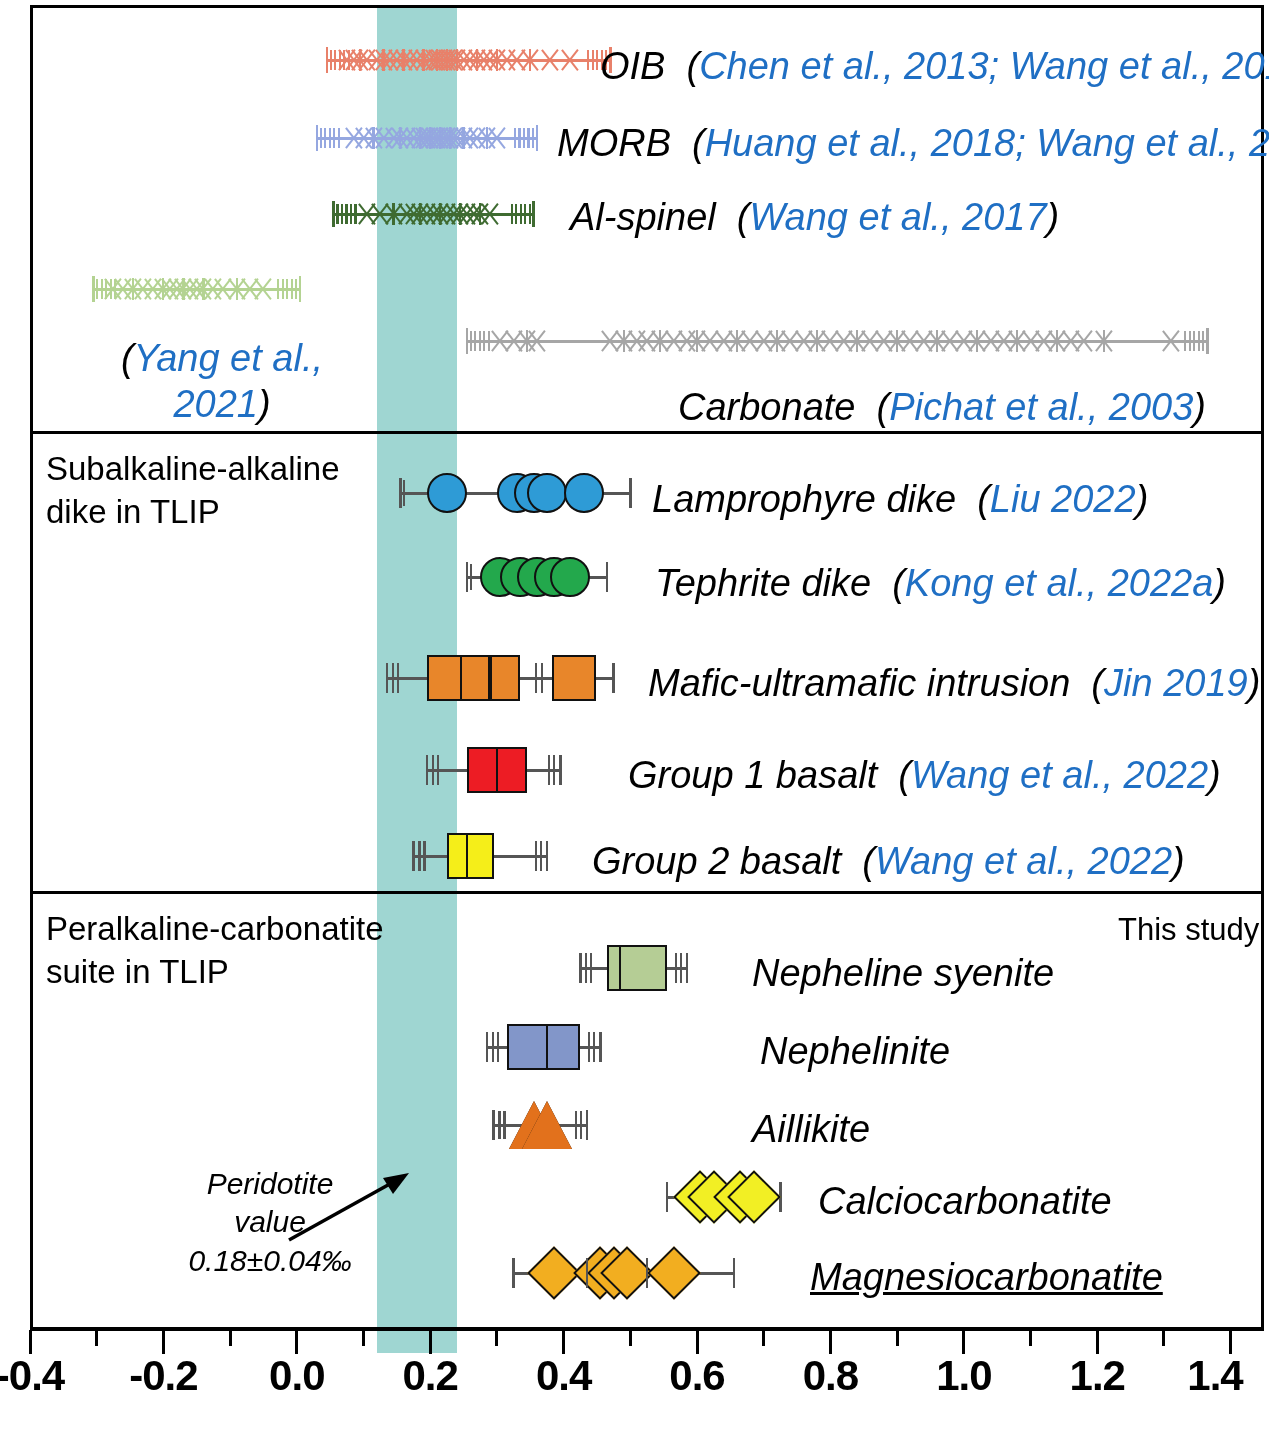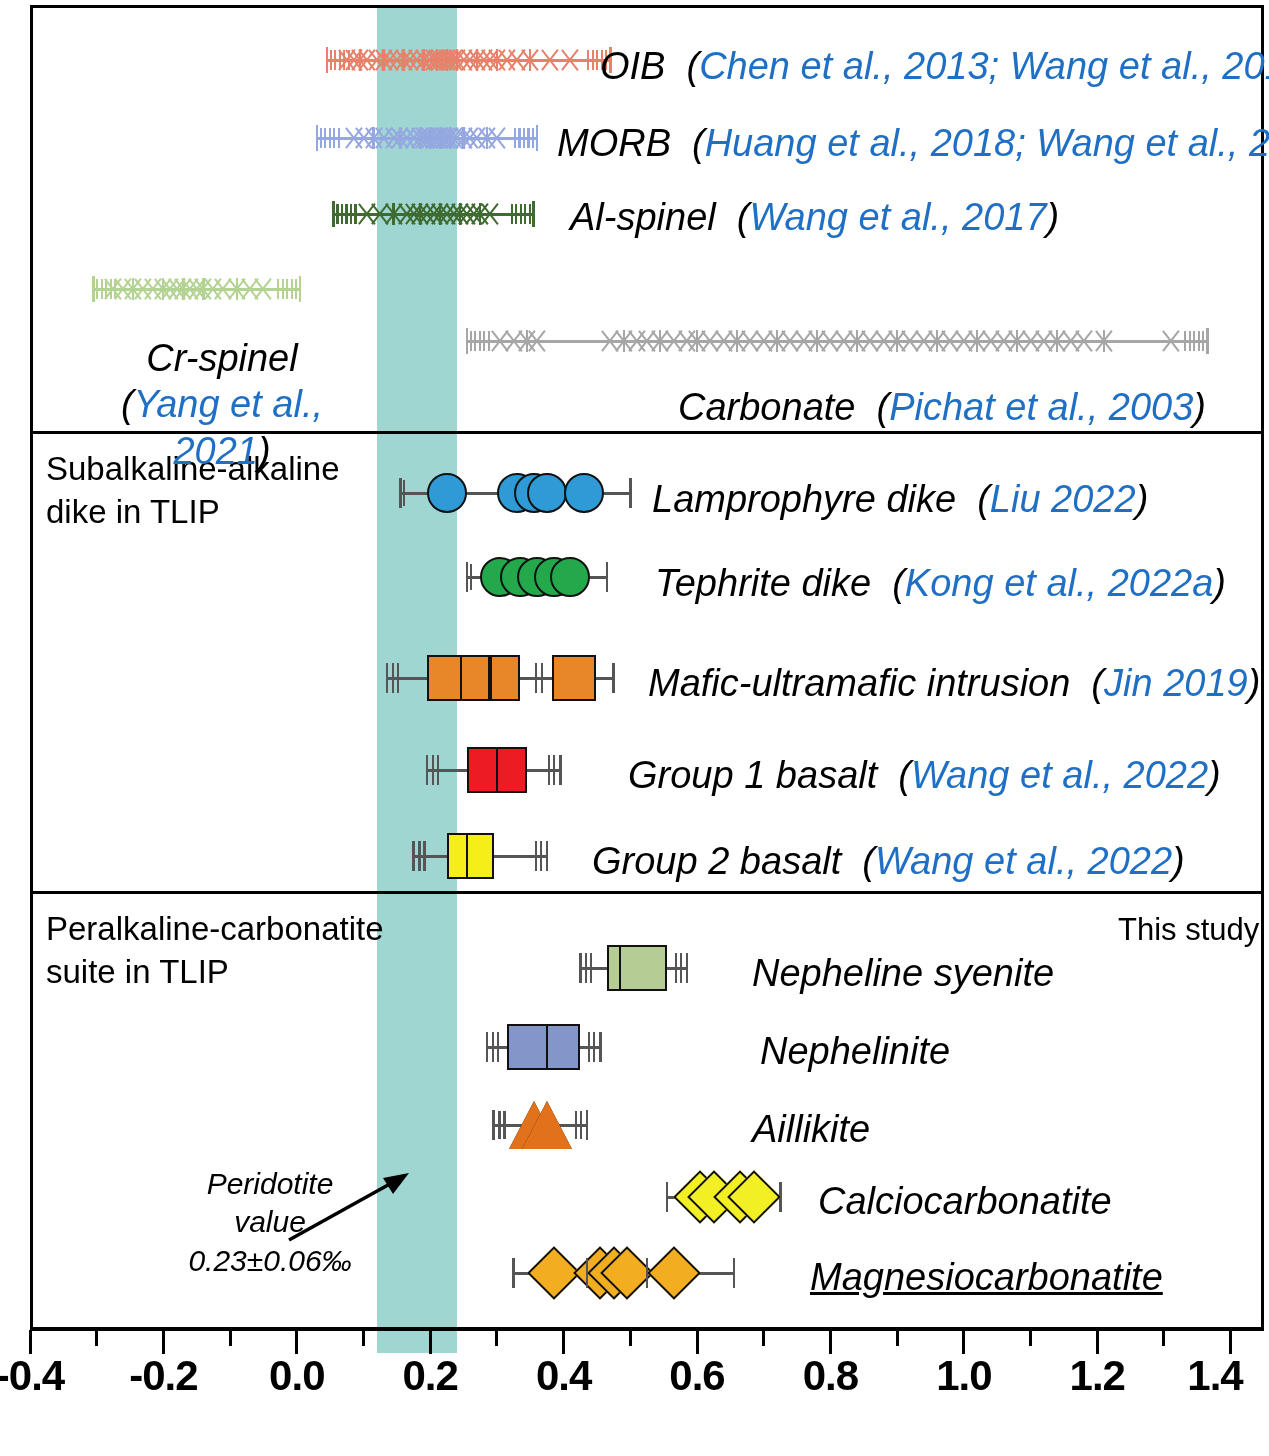--- a/index.html
+++ b/index.html
@@ -806,31 +806,30 @@
 
   <div class="blk" id="panel2-title" style="left: 46px; top: 448px; font-size: 33px; line-height: 1.3;">Subalkaline-alkaline
 dike in TLIP</div>
   <div class="blk" id="panel3-title" style="left: 46px; top: 908px; font-size: 33px; line-height: 1.3;">Peralkaline-carbonatite
 suite in TLIP</div>
 
   <div id="this-study" style="left: 1118px; top: 912px;">This study</div>
 
   <div id="peridotite-annotation" style="left: 155px; top: 1165px; width: 230px;">Peridotite
 value
-0.23±0.06‰</div>
+0.18±0.04‰</div>
   <svg id="peridotite-arrow" width="130" height="75" viewBox="0 0 130 75" style="left: 287px; top: 1168px;">
     <line x1="2" y1="72" x2="110" y2="12" stroke="#000" stroke-width="3.5"></line>
     <polygon points="122,5 96,10 106,26" fill="#000"></polygon>
   </svg>
 
   <div class="lbl" id="lbl-oib" style="left: 600px; top: 45px; font-size: 38px;"><span>OIB</span><span style="display:inline-block;width:21px"></span><span class="paren">(<span class="ref">Chen et al., 2013; Wang et al., 2017</span>)</span></div>
   <div class="lbl" id="lbl-morb" style="left: 557px; top: 122px; font-size: 38px;"><span>MORB</span><span style="display:inline-block;width:21px"></span><span class="paren">(<span class="ref">Huang et al., 2018; Wang et al., 2017</span>)</span></div>
   <div class="lbl" id="lbl-al" style="left: 570px; top: 196px; font-size: 38px;"><span>Al-spinel</span><span style="display:inline-block;width:21px"></span><span class="paren">(<span class="ref">Wang et al., 2017</span>)</span></div>
   <div class="lbl" id="lbl-cr" style="left: 92px; top: 335px; font-size: 38px; line-height: 1.22; text-align: center; width: 260px; white-space: normal;">
-      <div>Cr-spinel</div>
       <div class="paren">(<span class="ref">Yang et al., 2021</span>)</div>
     </div>
   <div class="lbl" id="lbl-carb" style="left: 678px; top: 386px; font-size: 38px;"><span>Carbonate</span><span style="display:inline-block;width:21px"></span><span class="paren">(<span class="ref">Pichat et al., 2003</span>)</span></div>
   <div class="lbl" id="lbl-lamp" style="left: 652px; top: 478px; font-size: 38px;"><span>Lamprophyre dike</span><span style="display:inline-block;width:21px"></span><span class="paren">(<span class="ref">Liu 2022</span>)</span></div>
   <div class="lbl" id="lbl-teph" style="left: 655px; top: 562px; font-size: 38px;"><span>Tephrite dike</span><span style="display:inline-block;width:21px"></span><span class="paren">(<span class="ref">Kong et al., 2022a</span>)</span></div>
   <div class="lbl" id="lbl-mafic" style="left: 648px; top: 662px; font-size: 38px;"><span>Mafic-ultramafic intrusion</span><span style="display:inline-block;width:21px"></span><span class="paren">(<span class="ref">Jin 2019</span>)</span></div>
   <div class="lbl" id="lbl-g1" style="left: 628px; top: 754px; font-size: 38px;"><span>Group 1 basalt</span><span style="display:inline-block;width:21px"></span><span class="paren">(<span class="ref">Wang et al., 2022</span>)</span></div>
   <div class="lbl" id="lbl-g2" style="left: 592px; top: 840px; font-size: 38px;"><span>Group 2 basalt</span><span style="display:inline-block;width:21px"></span><span class="paren">(<span class="ref">Wang et al., 2022</span>)</span></div>
   <div class="lbl" id="lbl-nsy" style="left: 752px; top: 952px; font-size: 38px;"><span>Nepheline syenite</span></div>
   <div class="lbl" id="lbl-nph" style="left: 760px; top: 1030px; font-size: 38px;"><span>Nephelinite</span></div>

